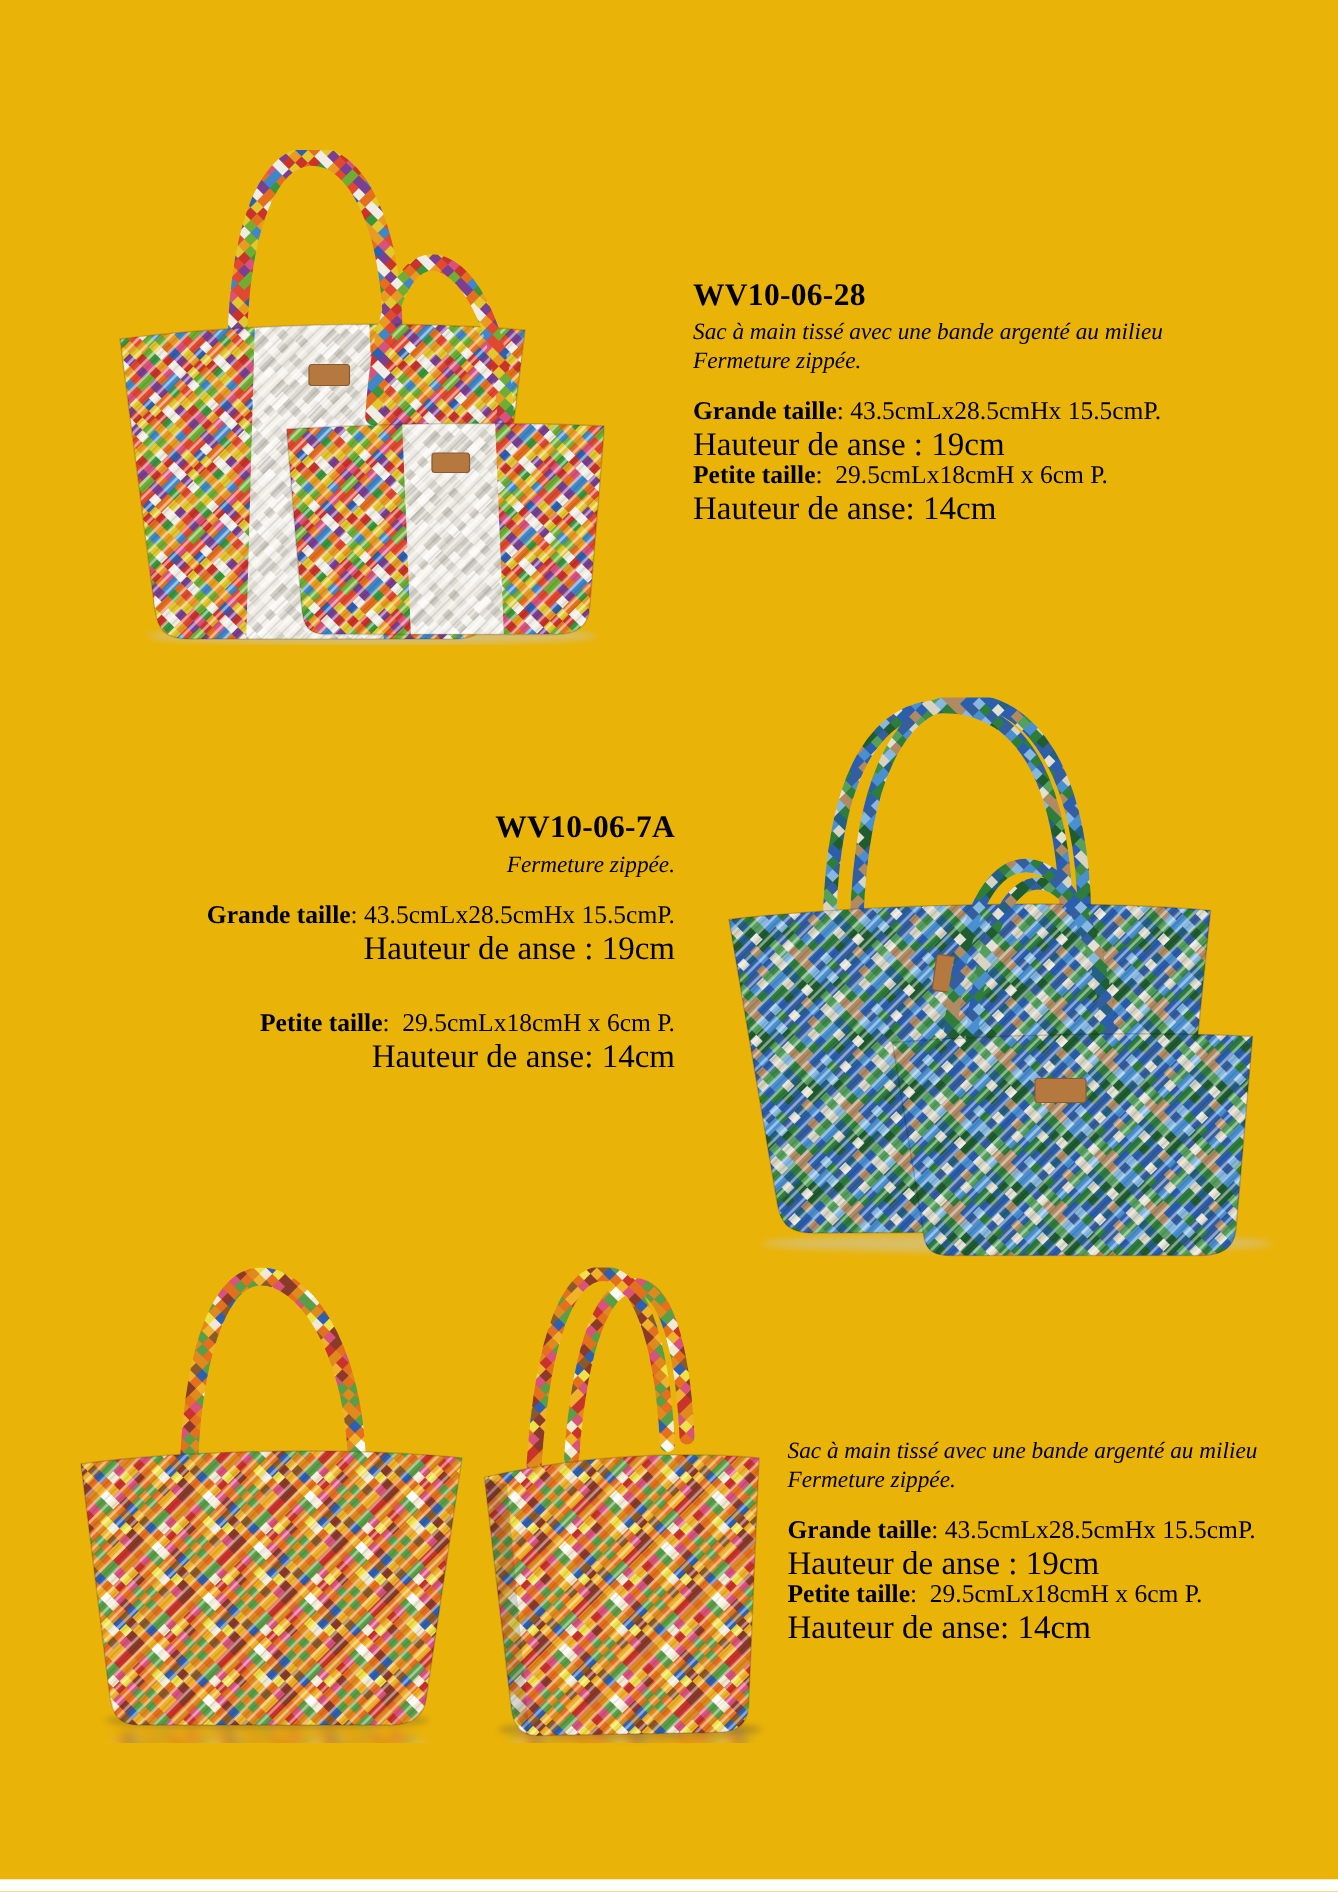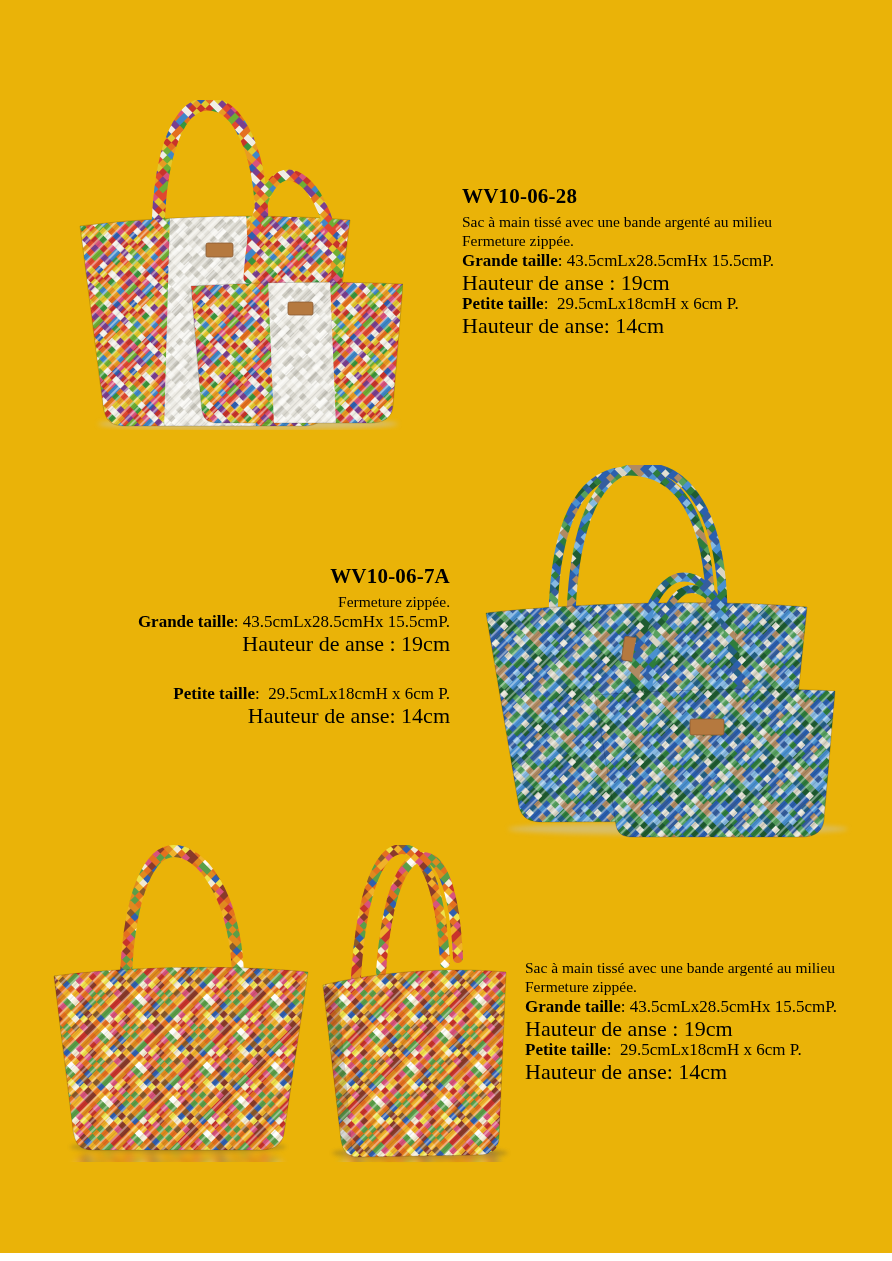--- a/index.html
+++ b/index.html
@@ -2,23 +2,23 @@
 <html><head>
 <meta charset="utf-8">
 <style>
   html,body{margin:0;padding:0;background:#ffffff;}
   .page{position:relative;width:892px;height:1253px;background:#eab308;overflow:hidden;
         font-family:"Liberation Serif","DejaVu Serif",serif;color:#000;}
   .photo{position:absolute;}
   .info{position:absolute;}
   .info.align-right{text-align:right;}
   .code{font-size:21px;font-weight:bold;line-height:26px;margin-bottom:3px;letter-spacing:.2px;}
-  .desc{font-size:15.5px;line-height:19px;}
+  .desc{font-style:italic;font-size:15.5px;line-height:19px;}
   .size-line{font-size:17px;line-height:21.5px;white-space:pre-wrap;}
-  .size-line.first{}
+  .size-line.first{margin-top:13px;}
   .size-label{font-weight:bold;}
   .anse{font-size:22px;line-height:21.5px;}
   .spacer{height:29px;}
 </style>
 </head>
 <body>
 
 <div class="page">
 
   <svg class="photo" style="left:78px;top:100px;width:325px;height:330px" viewBox="0 0 325 330">
@@ -200,21 +200,21 @@
   <div class="info" style="left:462px;top:183px;width:410px">
     <div class="code">WV10-06-28</div>
     <div class="desc">Sac à main tissé avec une bande argenté au milieu</div>
     <div class="desc">Fermeture zippée.</div>
     <div class="size-line first"><span class="size-label">Grande taille</span><span>: 43.5cmLx28.5cmHx 15.5cmP.</span></div>
     <div class="anse">Hauteur de anse : 19cm</div>
     <div class="size-line"><span class="size-label">Petite taille</span><span>:  29.5cmLx18cmH x 6cm P.</span></div>
     <div class="anse">Hauteur de anse: 14cm</div>
   </div>
 
-  <div class="info align-right" style="left:100px;top:563px;width:350px">
+  <div class="info align-right" style="left:100px;top:538px;width:350px">
     <div class="code">WV10-06-7A</div>
     <div class="desc">Fermeture zippée.</div>
     <div class="size-line first"><span class="size-label">Grande taille</span><span>: 43.5cmLx28.5cmHx 15.5cmP.</span></div>
     <div class="anse">Hauteur de anse : 19cm</div>
     <div class="spacer"></div>
     <div class="size-line"><span class="size-label">Petite taille</span><span>:  29.5cmLx18cmH x 6cm P.</span></div>
     <div class="anse">Hauteur de anse: 14cm</div>
   </div>
 
   <svg class="photo" style="left:483px;top:465px;width:390px;height:375px" viewBox="0 0 390 375">

